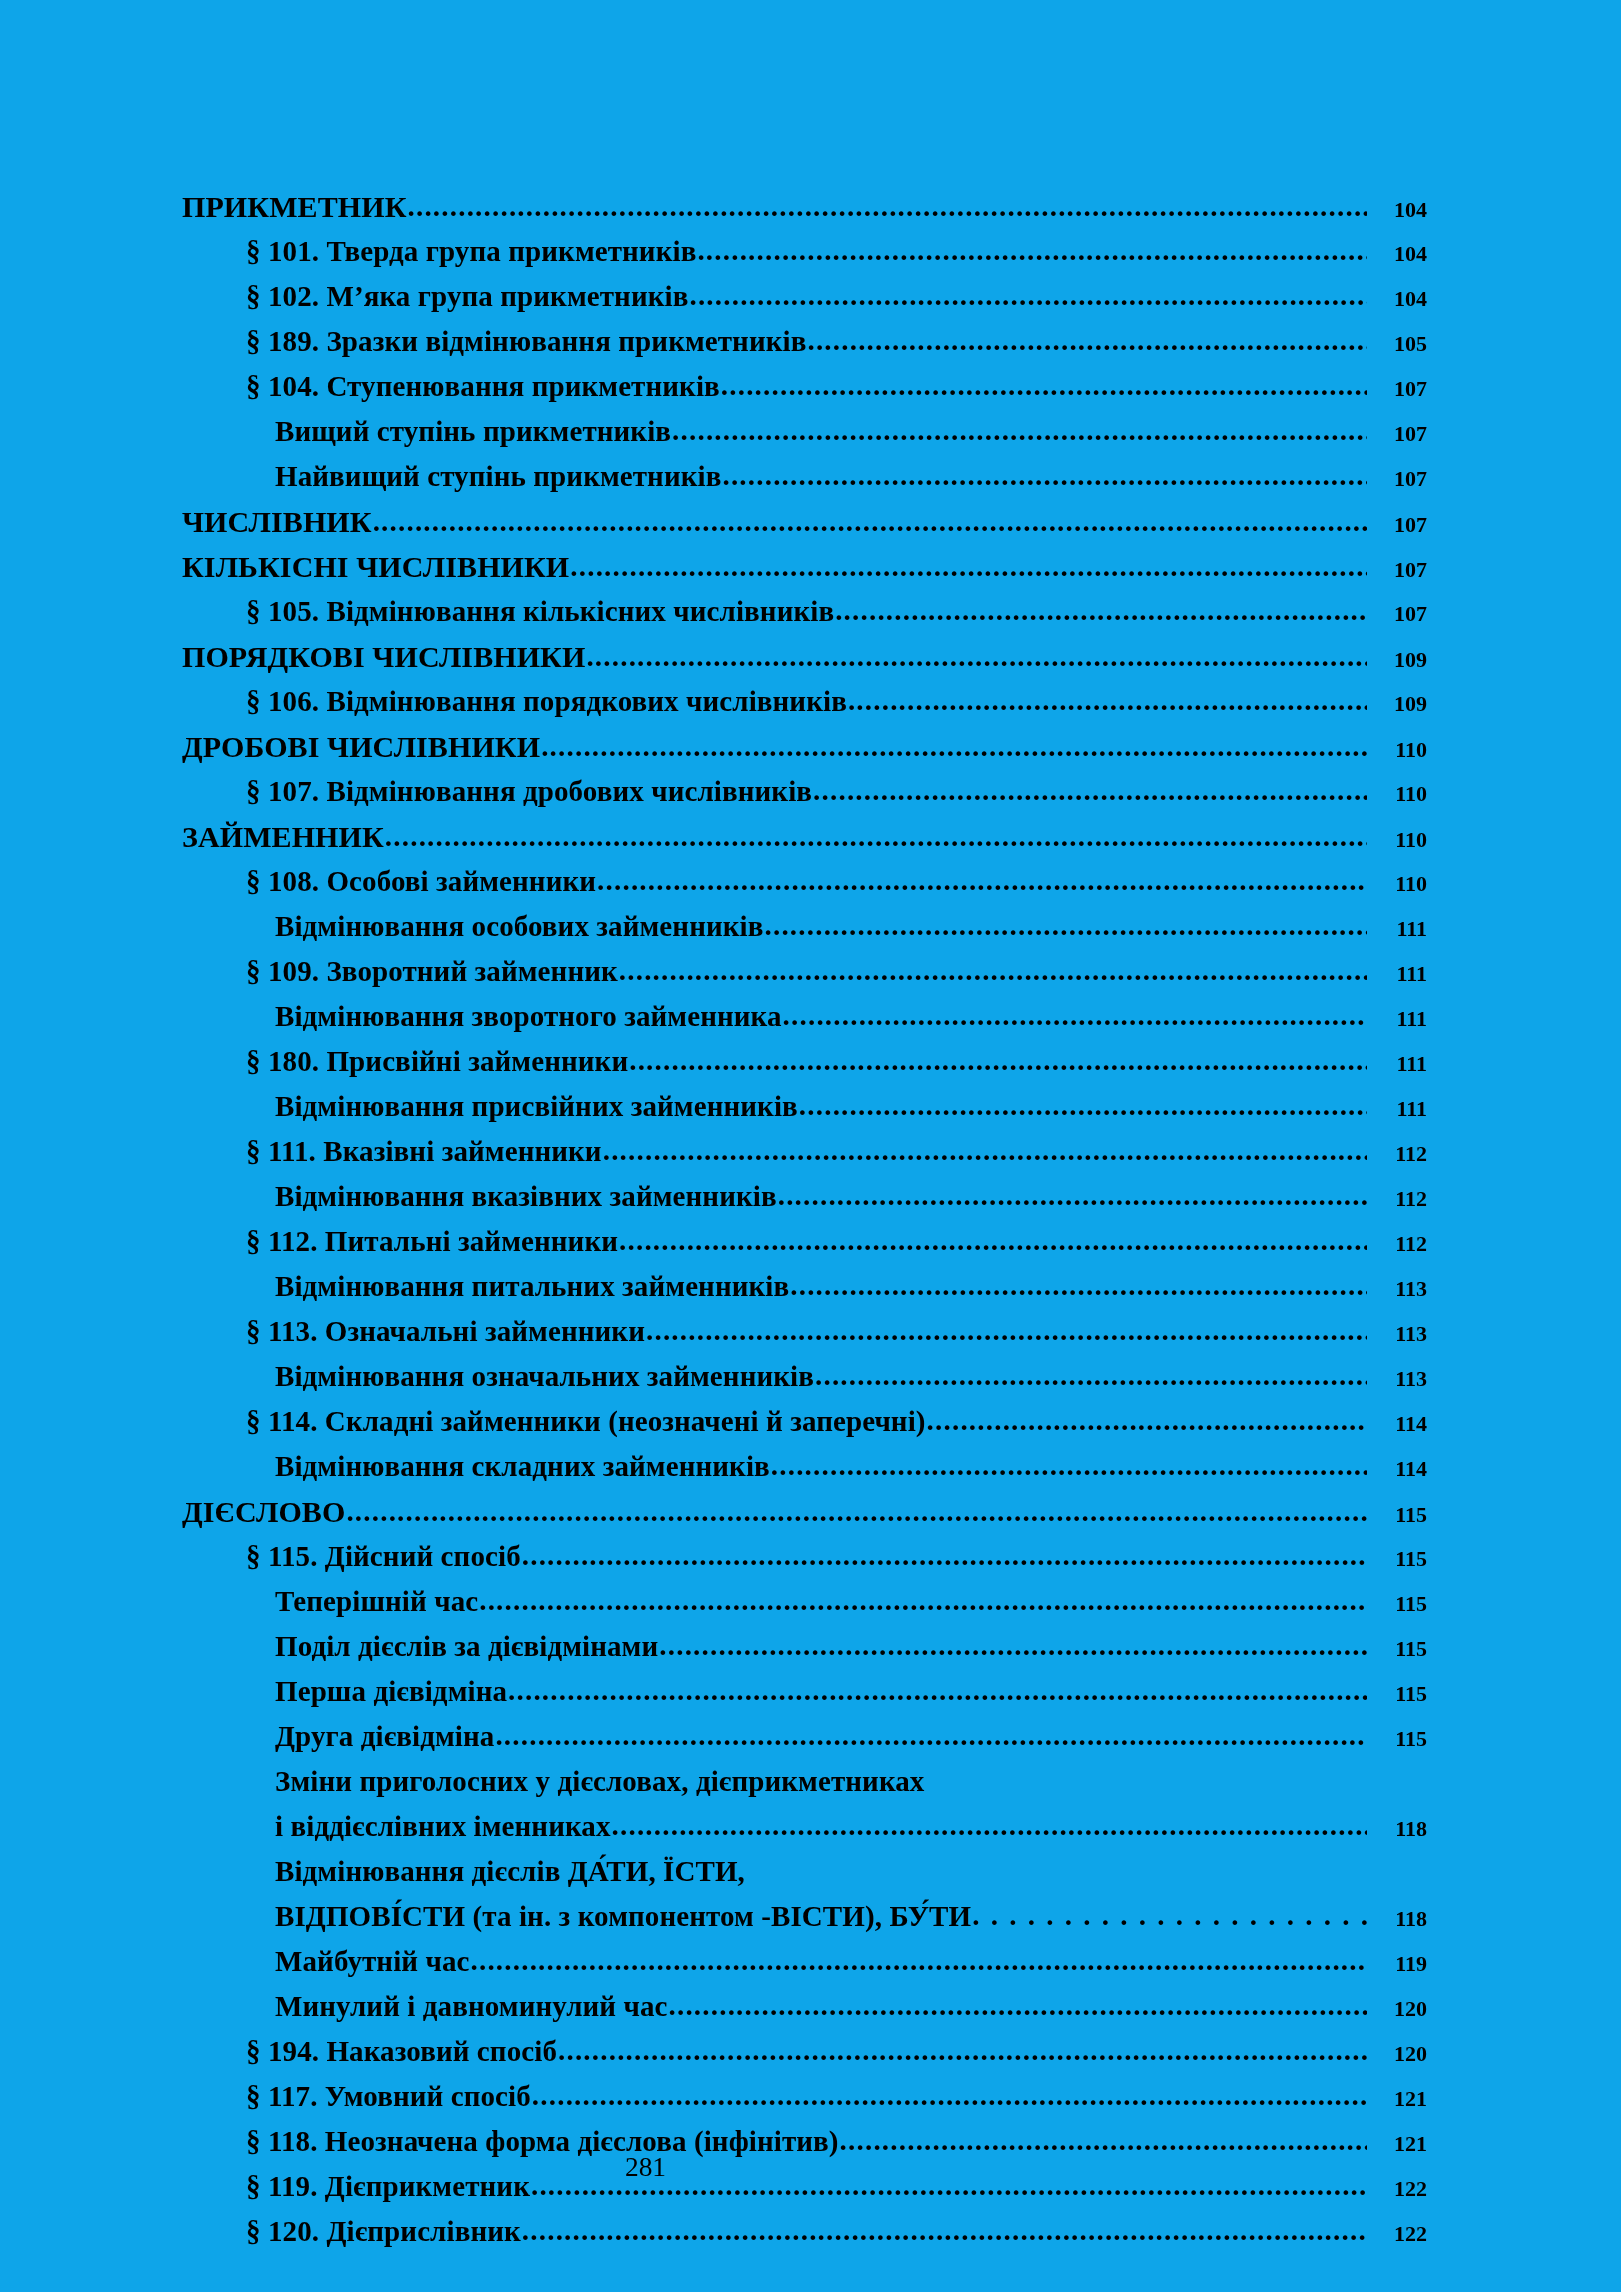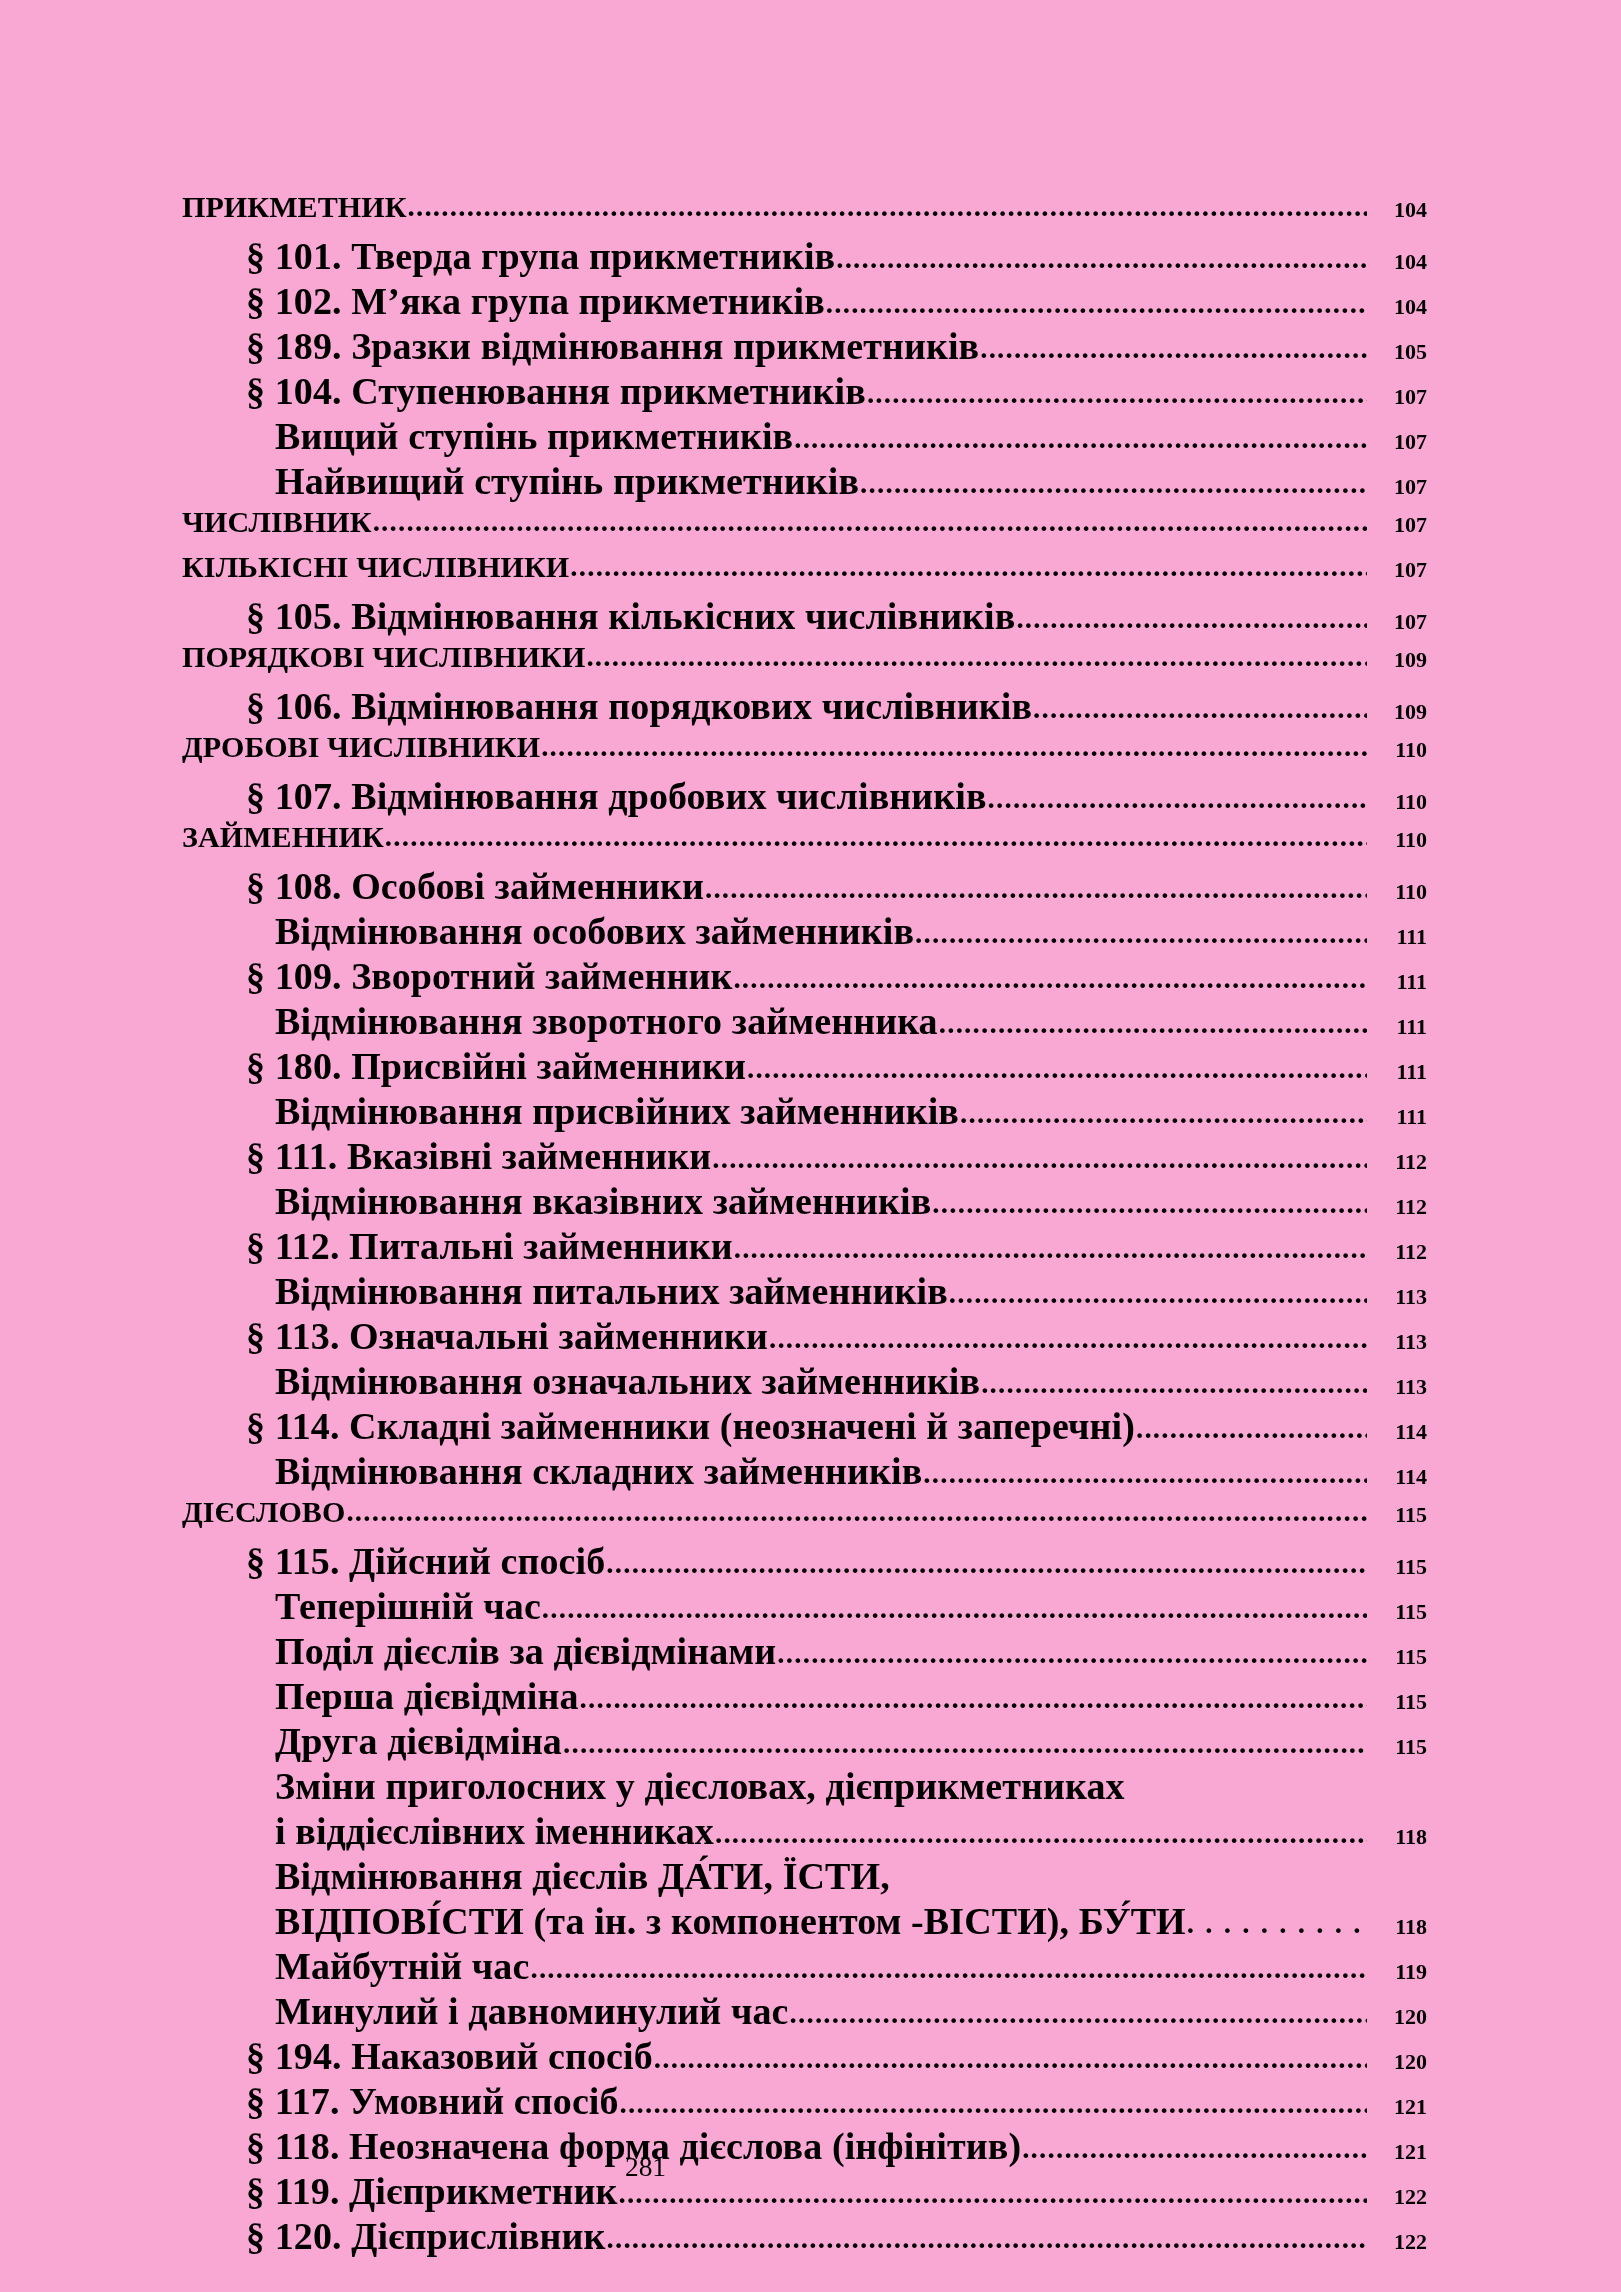--- a/index.html
+++ b/index.html
@@ -4,21 +4,21 @@
 <style>
   html, body {
     margin: 0;
     padding: 0;
     background: #ffffff;
   }
   .page {
     position: relative;
     width: 1621px;
     height: 2293px;
-    background: #f9a8d4;
+    background: #0ea5e9;
     font-family: "Liberation Serif", "DejaVu Serif", serif;
     color: #000000;
     box-sizing: border-box;
   }
   .toc {
     position: absolute;
     left: 182px;
     top: 192px;
     width: 1245px;
   }
@@ -28,21 +28,21 @@
     width: 100%;
     font-weight: bold;
     line-height: 1.0;
     white-space: nowrap;
   }
   
   .toc-row { height: 45px; }
 
   .lbl {
     flex: 0 0 auto;
-    font-size: 38px;
+    font-size: 29px;
     letter-spacing: 0.1px;
   }
   .dots {
     flex: 1 1 auto;
     overflow: hidden;
     white-space: nowrap;
     font-size: 29px;
     letter-spacing: 1.2px;
     margin: 0 1px;
     transform: translateY(-1px);

